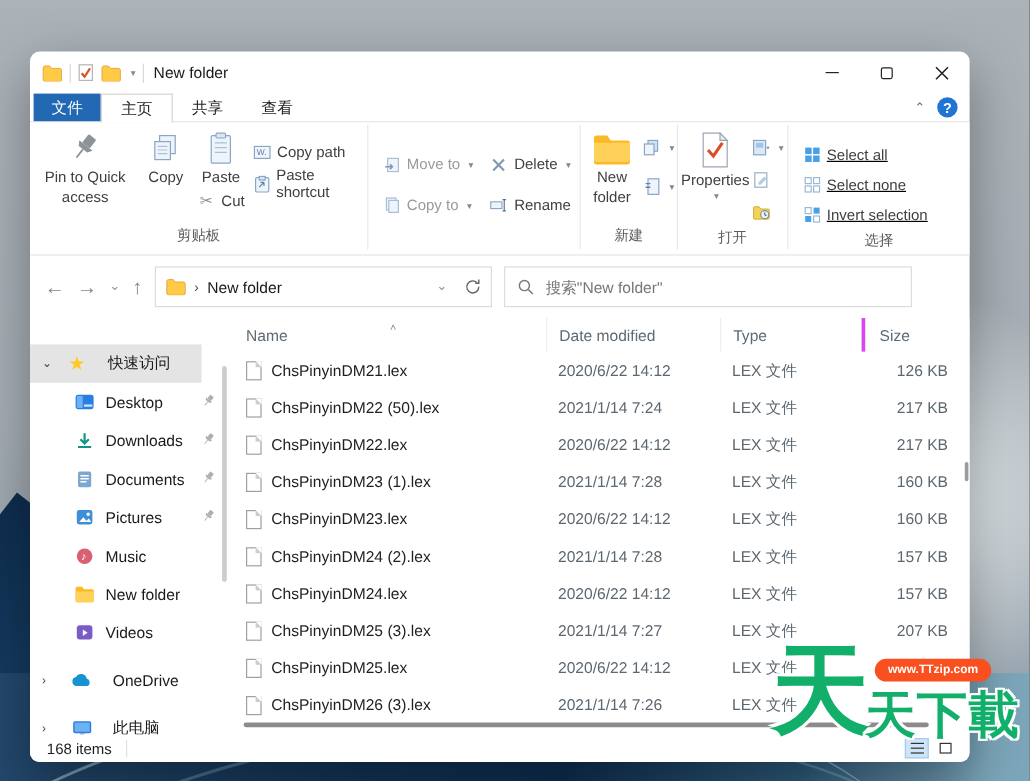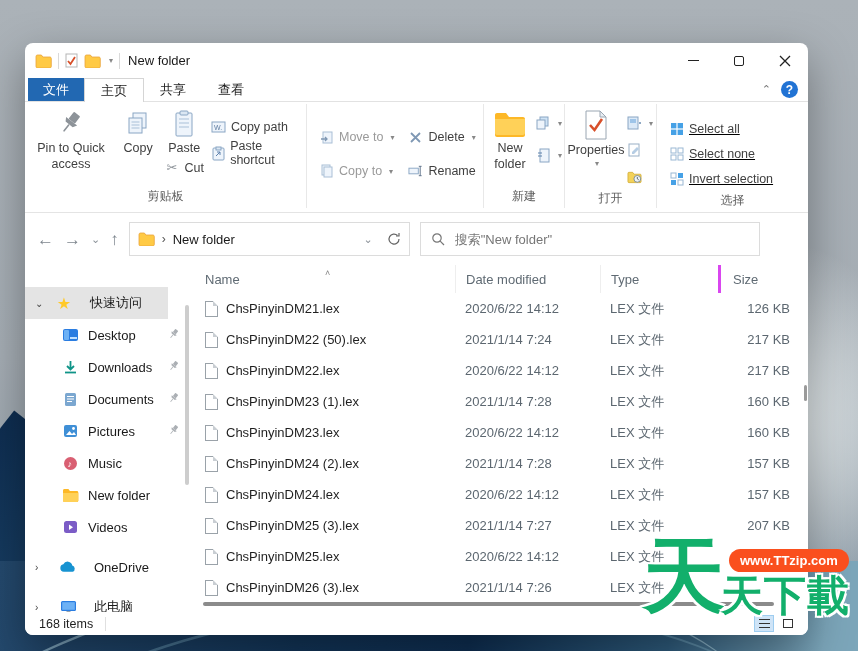--- a/index.html
+++ b/index.html
@@ -120,21 +120,21 @@
   .view-btn{width:20px;height:17px;display:flex;align-items:center;justify-content:center;border:1px solid transparent;}
   .view-btn.active{background:#cfe4f7;border-color:#9ecdf0;}
   .vlist-glyph{width:11px;height:9px;border-top:1.6px solid #333;border-bottom:1.6px solid #333;position:relative;}
   .vlist-glyph::after{content:"";position:absolute;left:0;top:2.6px;width:100%;height:1.6px;background:#333;}
   .vthumb-glyph{width:10px;height:9px;border:1.6px solid #333;}
 
   
   .watermark{position:absolute;right:0;bottom:14px;z-index:5;width:215px;height:90px;pointer-events:none;}
   .wm-big{position:absolute;left:0;top:-12px;font-size:82px;font-weight:900;color:#12af6b;line-height:1;
     text-shadow:-2px -2px 0 #fff,2px -2px 0 #fff,-2px 2px 0 #fff,2px 2px 0 #fff;}
-  .wm-pill{position:absolute;left:86px;top:2px;background:#fa4f1e;color:#fff;font-size:13px;font-weight:bold;
+  .wm-pill{position:absolute;left:86px;top:2px;background:#fa4f1e;color:#fff;font-size:10px;font-weight:bold;
     padding:4px 11px;border-radius:14px;white-space:nowrap;}
   .wm-small{position:absolute;left:78px;top:28px;font-size:42px;font-weight:900;color:#12af6b;letter-spacing:1px;
     line-height:1;white-space:nowrap;
     text-shadow:-2px -2px 0 #fff,2px -2px 0 #fff,-2px 2px 0 #fff,2px 2px 0 #fff,0 -2px 0 #fff,0 2px 0 #fff;}
 
   svg{display:block;}
 </style>
 </head>
 <body>
 

